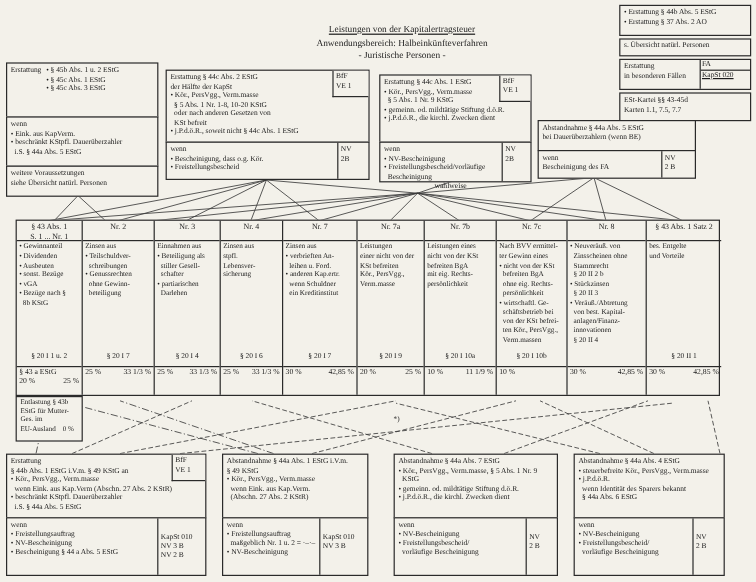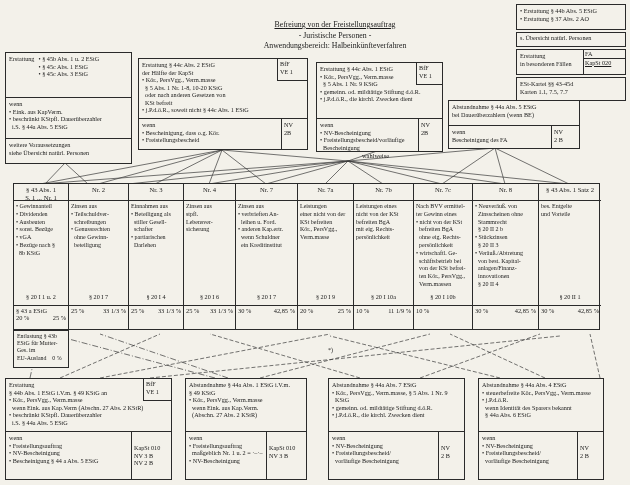--- a/index.html
+++ b/index.html
@@ -98,23 +98,23 @@
   <line class="dash" x1="150" y1="378" x2="560" y2="336"></line>
   <line class="dash" x1="260" y1="378" x2="430" y2="334"></line>
   <line class="dash" x1="360" y1="378" x2="210" y2="334"></line>
   <line class="dash" x1="420" y1="378" x2="540" y2="334"></line>
   <line class="dash" x1="500" y1="378" x2="330" y2="336"></line>
   <line class="dash" x1="545" y1="378" x2="450" y2="334"></line>
   <line class="dash" x1="600" y1="378" x2="590" y2="334"></line>
 </svg>
 
 <div class="title" style="left:195px; top:20px; width:280px;">
-  <div class="u">Befreiung von der Freistellungsauftrag</div>
+  <div class="u">Leistungen von der Kapitalertragsteuer</div>
+  <div>Anwendungsbereich: Halbeinkünfteverfahren</div>
   <div>- Juristische Personen -</div>
-  <div>Anwendungsbereich: Halbeinkünfteverfahren</div>
 </div>
 
 <div class="box pre" style="left:516px; top:4px; width:110px; height:26px;">• Erstattung § 44b Abs. 5 EStG
 • Erstattung § 37 Abs. 2 AO</div>
 <div class="box pre" style="left:516px; top:32px; width:110px; height:15px; padding-top:1px;">s. Übersicht natürl. Personen</div>
 <div class="box" style="left:516px; top:49px; width:110px; height:26px; padding:0;">
   <div class="flex2" style="height:100%;">
     <div class="pre" style="flex:1; padding:2px 3px;">Erstattung
 in besonderen Fällen</div>
     <div class="fa-cell" style="width:42px; border-left:1px solid #2a2a2a;">

